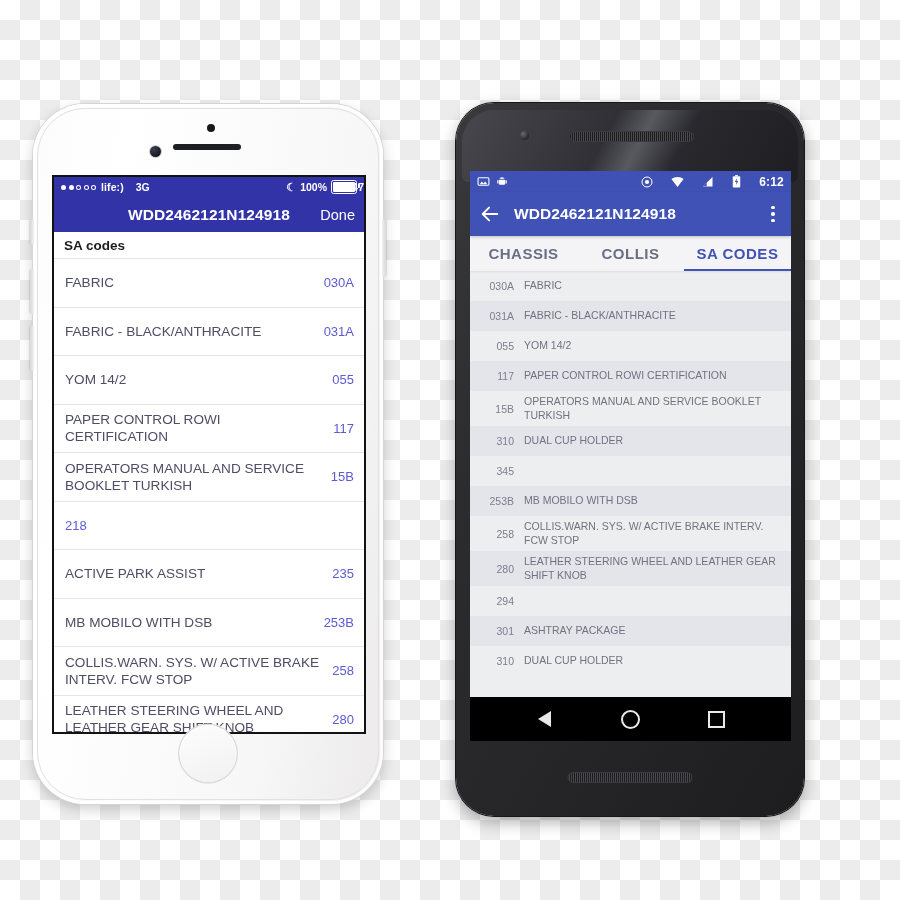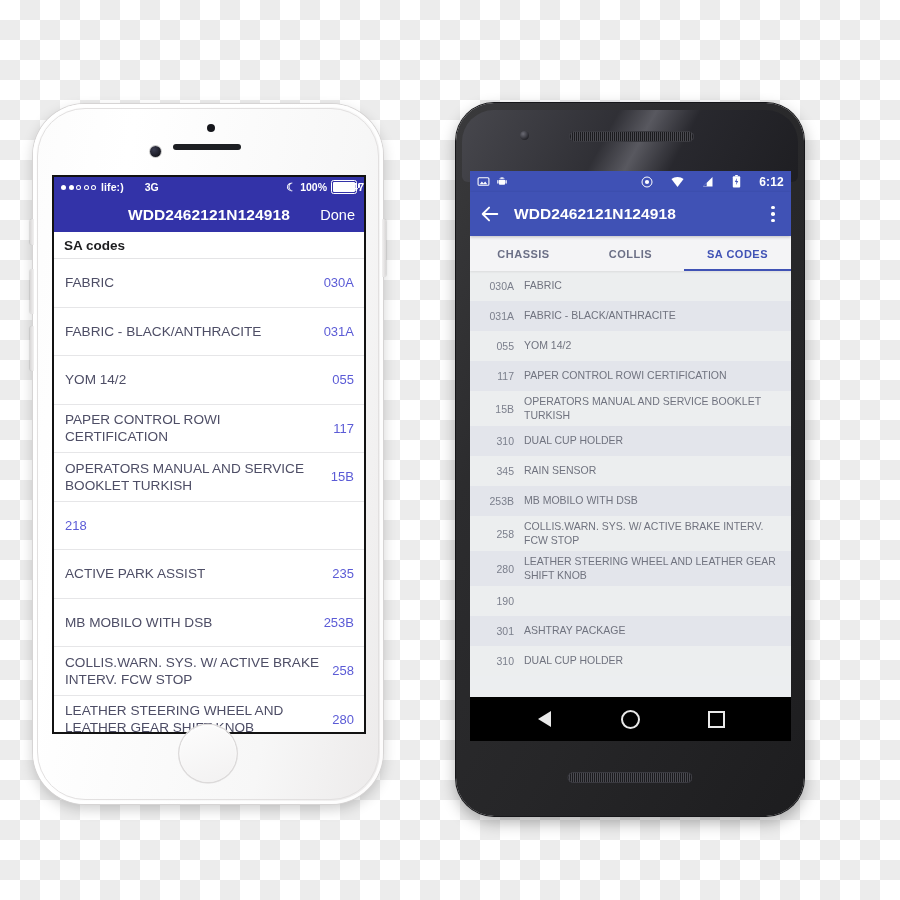--- a/index.html
+++ b/index.html
@@ -123,21 +123,21 @@
   }
   .ios-sb-left { display: flex; align-items: center; gap: 5px; }
   .sig-dots { display: flex; align-items: center; gap: 2.5px; }
   .sig-dots i {
     width: 5px; height: 5px; border-radius: 50%;
     display: block;
     background: #ffffff;
   }
   .sig-dots i.off { background: transparent; box-shadow: inset 0 0 0 1px #ffffff; }
   .ios-carrier { letter-spacing: .1px; }
-  .ios-net { margin-left: 16px; }
+  .ios-net { margin-left: 7px; }
   .ios-time {
     position: absolute;
     left: 0; right: 0;
     text-align: right;
     font-size: 11px;
     font-weight: bold;
   }
   .ios-sb-right {
     margin-left: auto;
     display: flex;
@@ -332,21 +332,21 @@
     align-items: stretch;
     position: relative;
     z-index: 2;
     box-shadow: 0 1px 2px rgba(0,0,0,.08);
   }
   .and-tab {
     flex: 1;
     display: flex;
     align-items: center;
     justify-content: center;
-    font-size: 11px;
+    font-size: 15px;
     font-weight: bold;
     letter-spacing: .5px;
     color: #6b6f86;
     cursor: pointer;
     position: relative;
   }
   .and-tab.active { color: #4052b5; }
   .and-tab.active::after {
     content: "";
     position: absolute;
@@ -588,36 +588,35 @@
           <div class="and-row">
             <div class="and-row-code">15B</div>
             <div class="and-row-label">OPERATORS MANUAL AND SERVICE BOOKLET TURKISH</div>
           </div>
           <div class="and-row">
             <div class="and-row-code">310</div>
             <div class="and-row-label">DUAL CUP HOLDER</div>
           </div>
           <div class="and-row">
             <div class="and-row-code">345</div>
-            <div class="and-row-label">RAIN SENSOR</div>
           </div>
           <div class="and-row">
             <div class="and-row-code">253B</div>
             <div class="and-row-label">MB MOBILO WITH DSB</div>
           </div>
           <div class="and-row">
             <div class="and-row-code">258</div>
             <div class="and-row-label">COLLIS.WARN. SYS. W/ ACTIVE BRAKE INTERV. FCW STOP</div>
           </div>
           <div class="and-row">
             <div class="and-row-code">280</div>
             <div class="and-row-label">LEATHER STEERING WHEEL AND LEATHER GEAR SHIFT KNOB</div>
           </div>
           <div class="and-row">
-            <div class="and-row-code">190</div>
+            <div class="and-row-code">294</div>
           </div>
           <div class="and-row">
             <div class="and-row-code">301</div>
             <div class="and-row-label">ASHTRAY PACKAGE</div>
           </div>
           <div class="and-row">
             <div class="and-row-code">310</div>
             <div class="and-row-label">DUAL CUP HOLDER</div>
           </div>
         </div>

